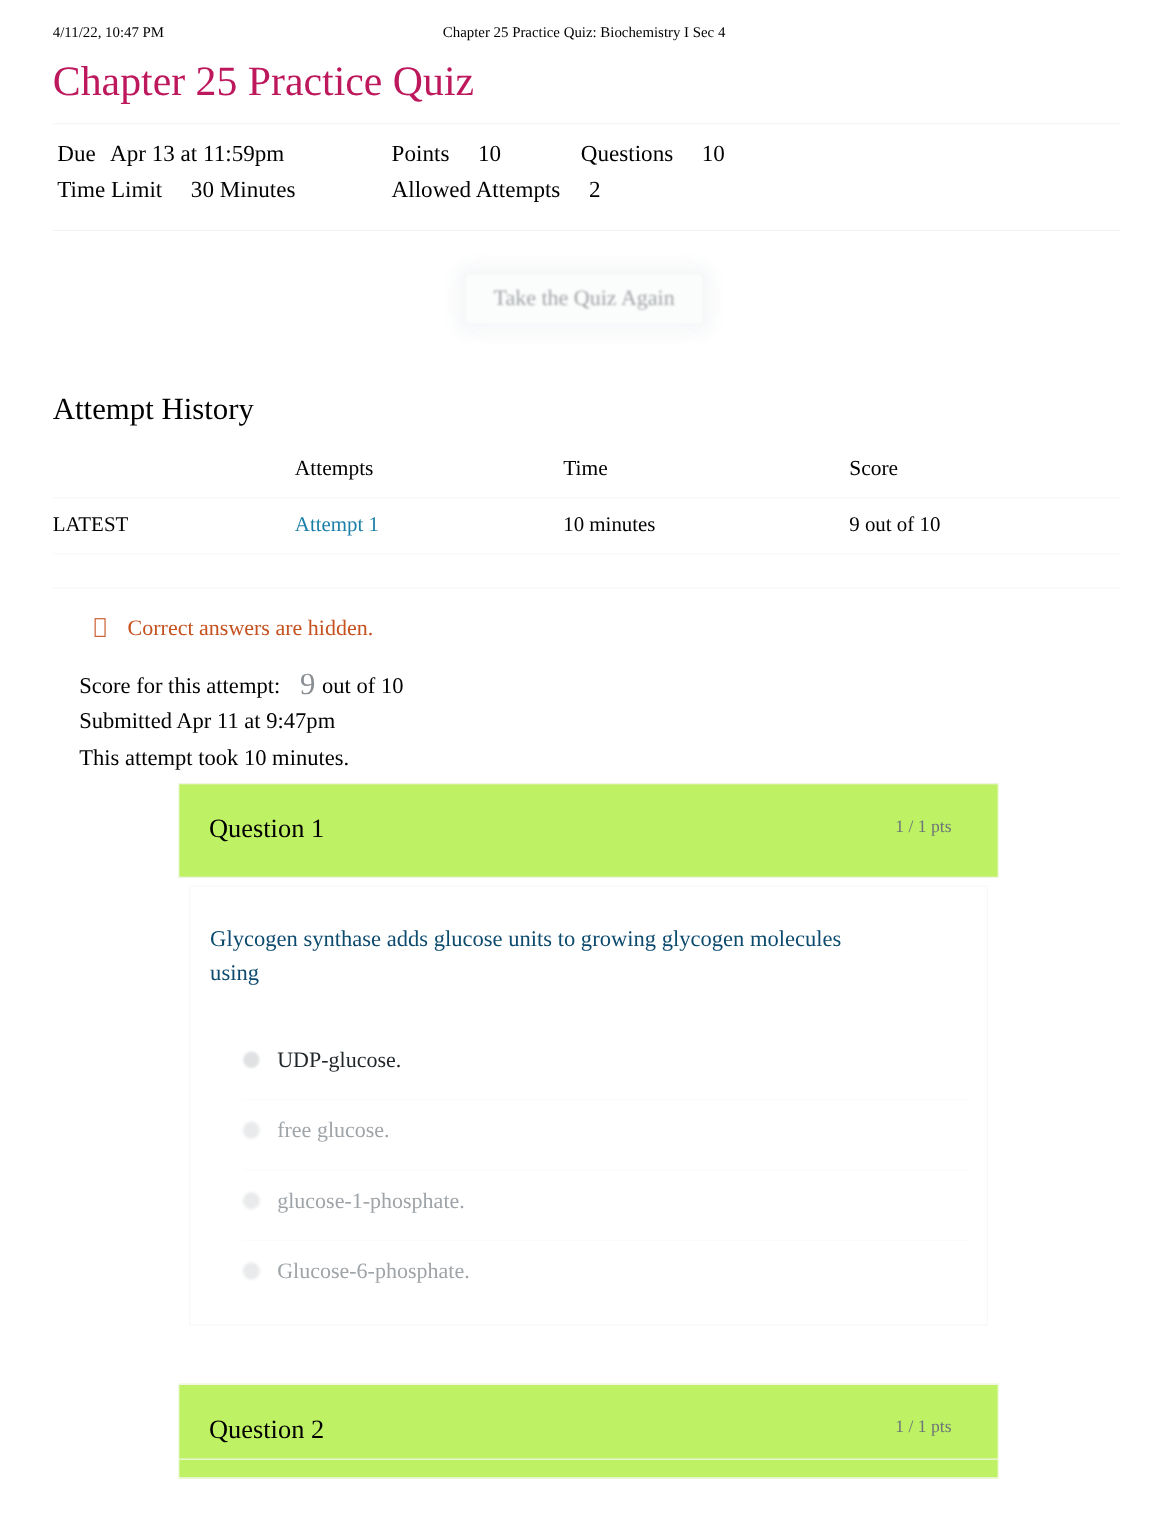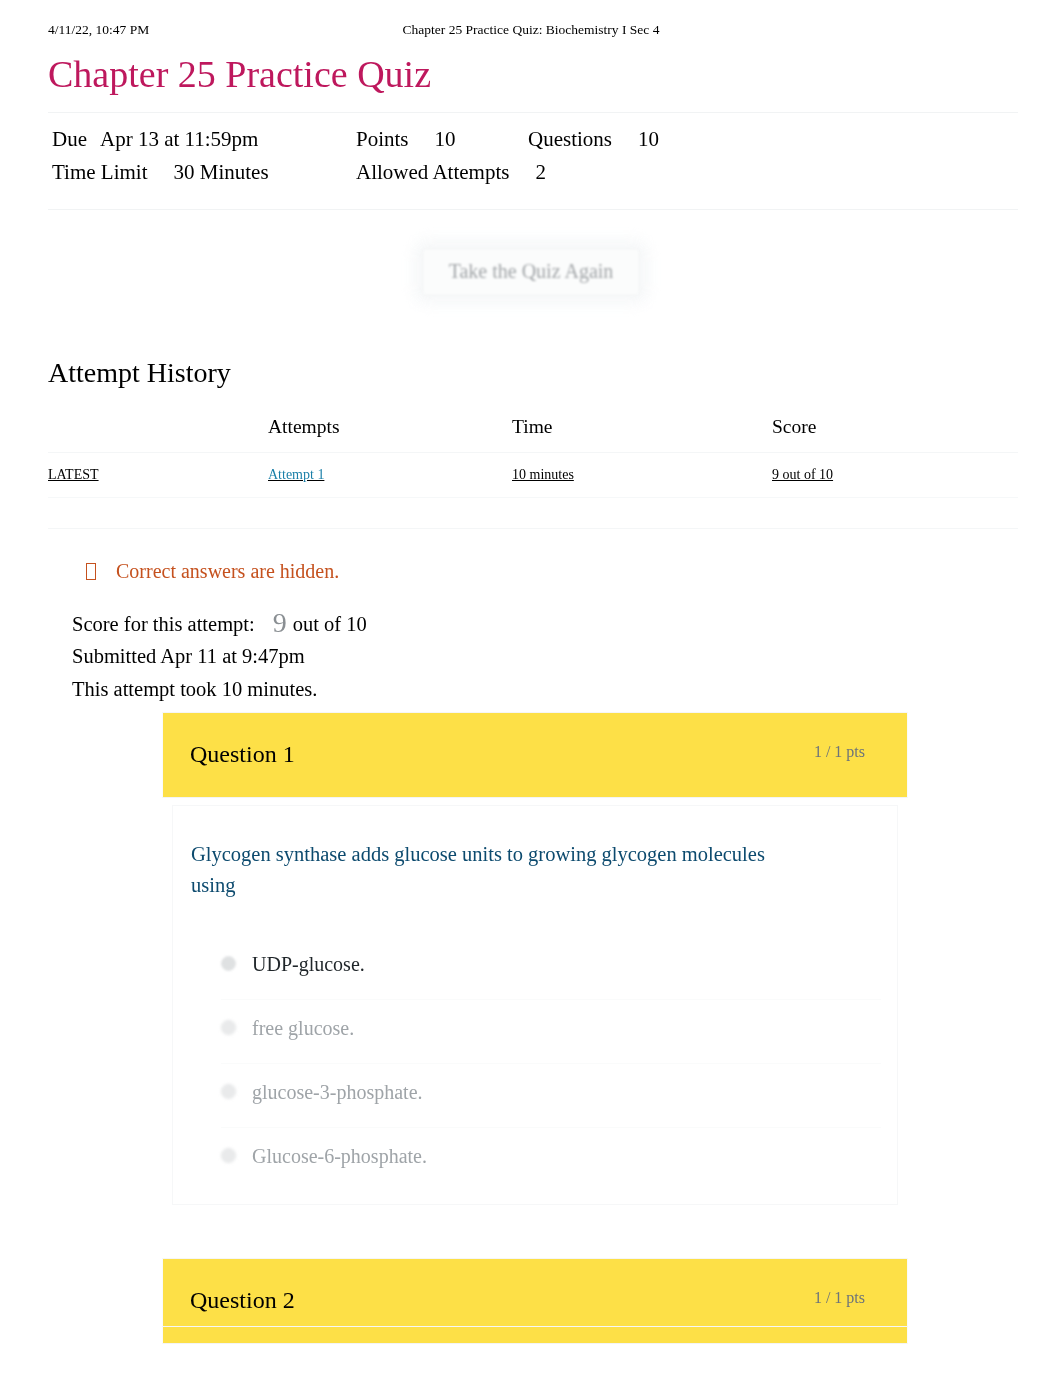--- a/index.html
+++ b/index.html
@@ -126,23 +126,22 @@
   }
   .attempt-table th {
     font-weight: normal;
     text-align: left;
     padding: 4px 0 14px 0;
     border-bottom: 1px solid #f4f6f7;
     font-size: 19.5px;
   }
   .attempt-table td {
     padding: 14px 0 14px 0;
-    font-size: 14px;
+    font-size: 19px;
     vertical-align: top;
-    text-decoration: underline;
   }
   .at-c0 { width: 220px; }
   .at-c1 { width: 244px; }
   .at-c2 { width: 260px; }
   .at-c3 { width: 246px; }
   .at-link {
     color: #1a7fa8;
     text-decoration: none;
     filter: blur(0.25px);
   }
@@ -200,21 +199,21 @@
     width: 746px;
     background: #ffffff;
     box-sizing: border-box;
   }
   .q-card.q1 { top: 712px; height: 496px; }
   .q-card.q2 { top: 1258px; height: 119px; }
 
   .q-header {
     position: relative;
     height: 86px;
-    background: #fde047;
+    background: #bef264;
     border-top: 1px solid #f5f6f7;
     border-bottom: 1px solid #f3f4f5;
     border-left: 1px solid #fafbfb;
     border-right: 1px solid #fafbfb;
     box-sizing: border-box;
   }
   .q-name {
     position: absolute;
     left: 27px;
     top: 28px;
@@ -387,21 +386,21 @@
       <div class="answer-row selected">
         <span class="radio"></span>
         <span class="answer-label">UDP-glucose.</span>
       </div>
       <div class="answer-row">
         <span class="radio"></span>
         <span class="answer-label">free glucose.</span>
       </div>
       <div class="answer-row">
         <span class="radio"></span>
-        <span class="answer-label">glucose-3-phosphate.</span>
+        <span class="answer-label">glucose-1-phosphate.</span>
       </div>
       <div class="answer-row">
         <span class="radio"></span>
         <span class="answer-label">Glucose-6-phosphate.</span>
       </div>
     </div>
   </div>
 </div>
 
 <div class="q-card q2">

